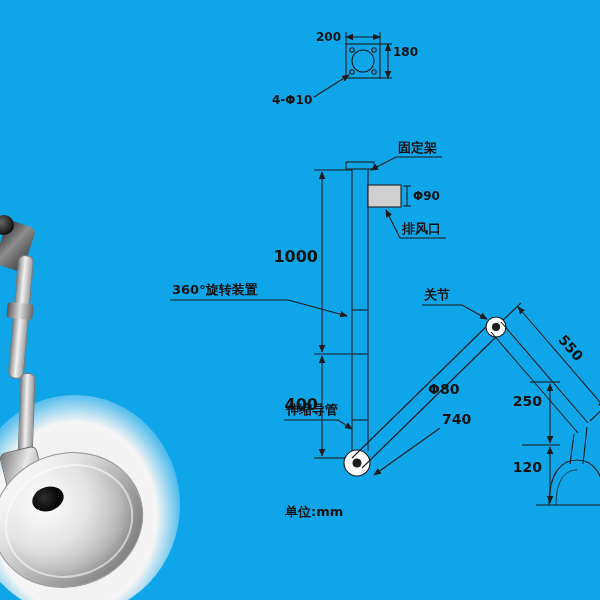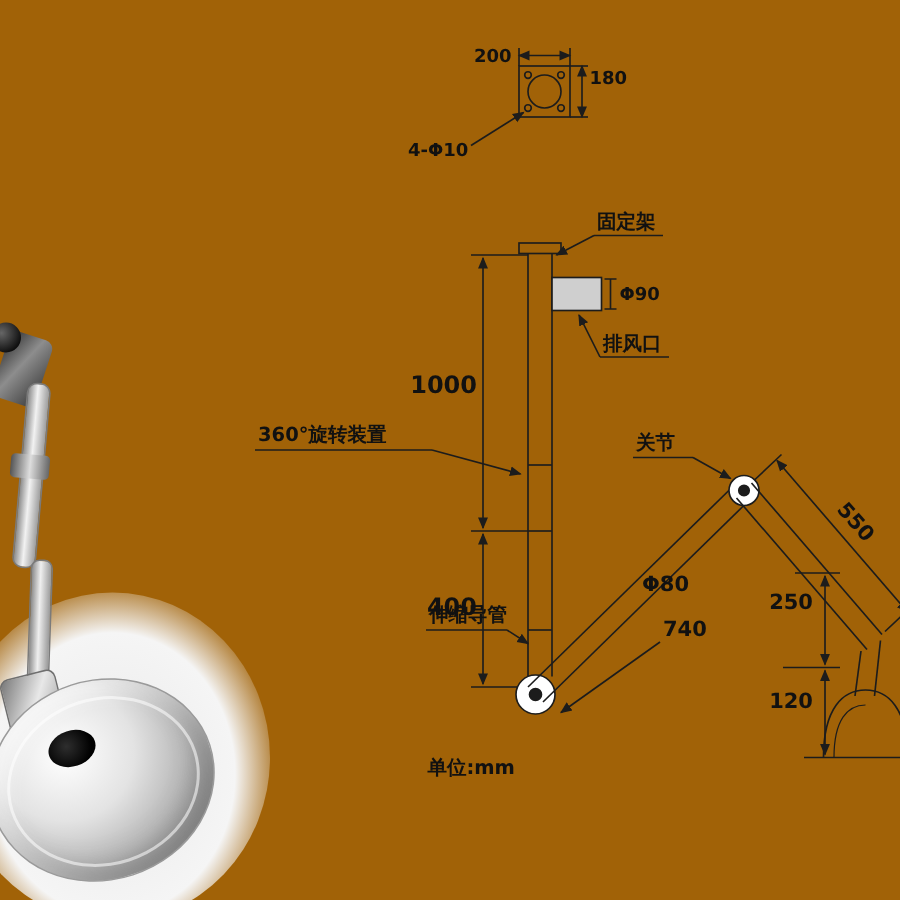--- a/index.html
+++ b/index.html
@@ -1,17 +1,17 @@
 <!DOCTYPE html>
 <html><head>
 <meta charset="utf-8">
 <style>
   html,body{margin:0;padding:0;background:#fff;}
   #stage{
-    position:relative;width:600px;height:600px;background:#a16207;
+    position:relative;width:600px;height:600px;background:#0ea5e9;
     overflow:hidden;font-family:"DejaVu Sans",sans-serif;
   }
   
   #photo{position:absolute;left:0;top:215px;width:155px;height:385px;}
   #photo .soft-bg{
     position:absolute;left:-30px;top:180px;width:210px;height:220px;border-radius:50%;
     background:radial-gradient(ellipse at 50% 55%, #e9e9e9 0%, #f5f5f5 55%, rgba(255,255,255,0) 78%);
   }
   #photo .clamp{
     position:absolute;left:0;top:8px;width:30px;height:46px;border-radius:6px;

